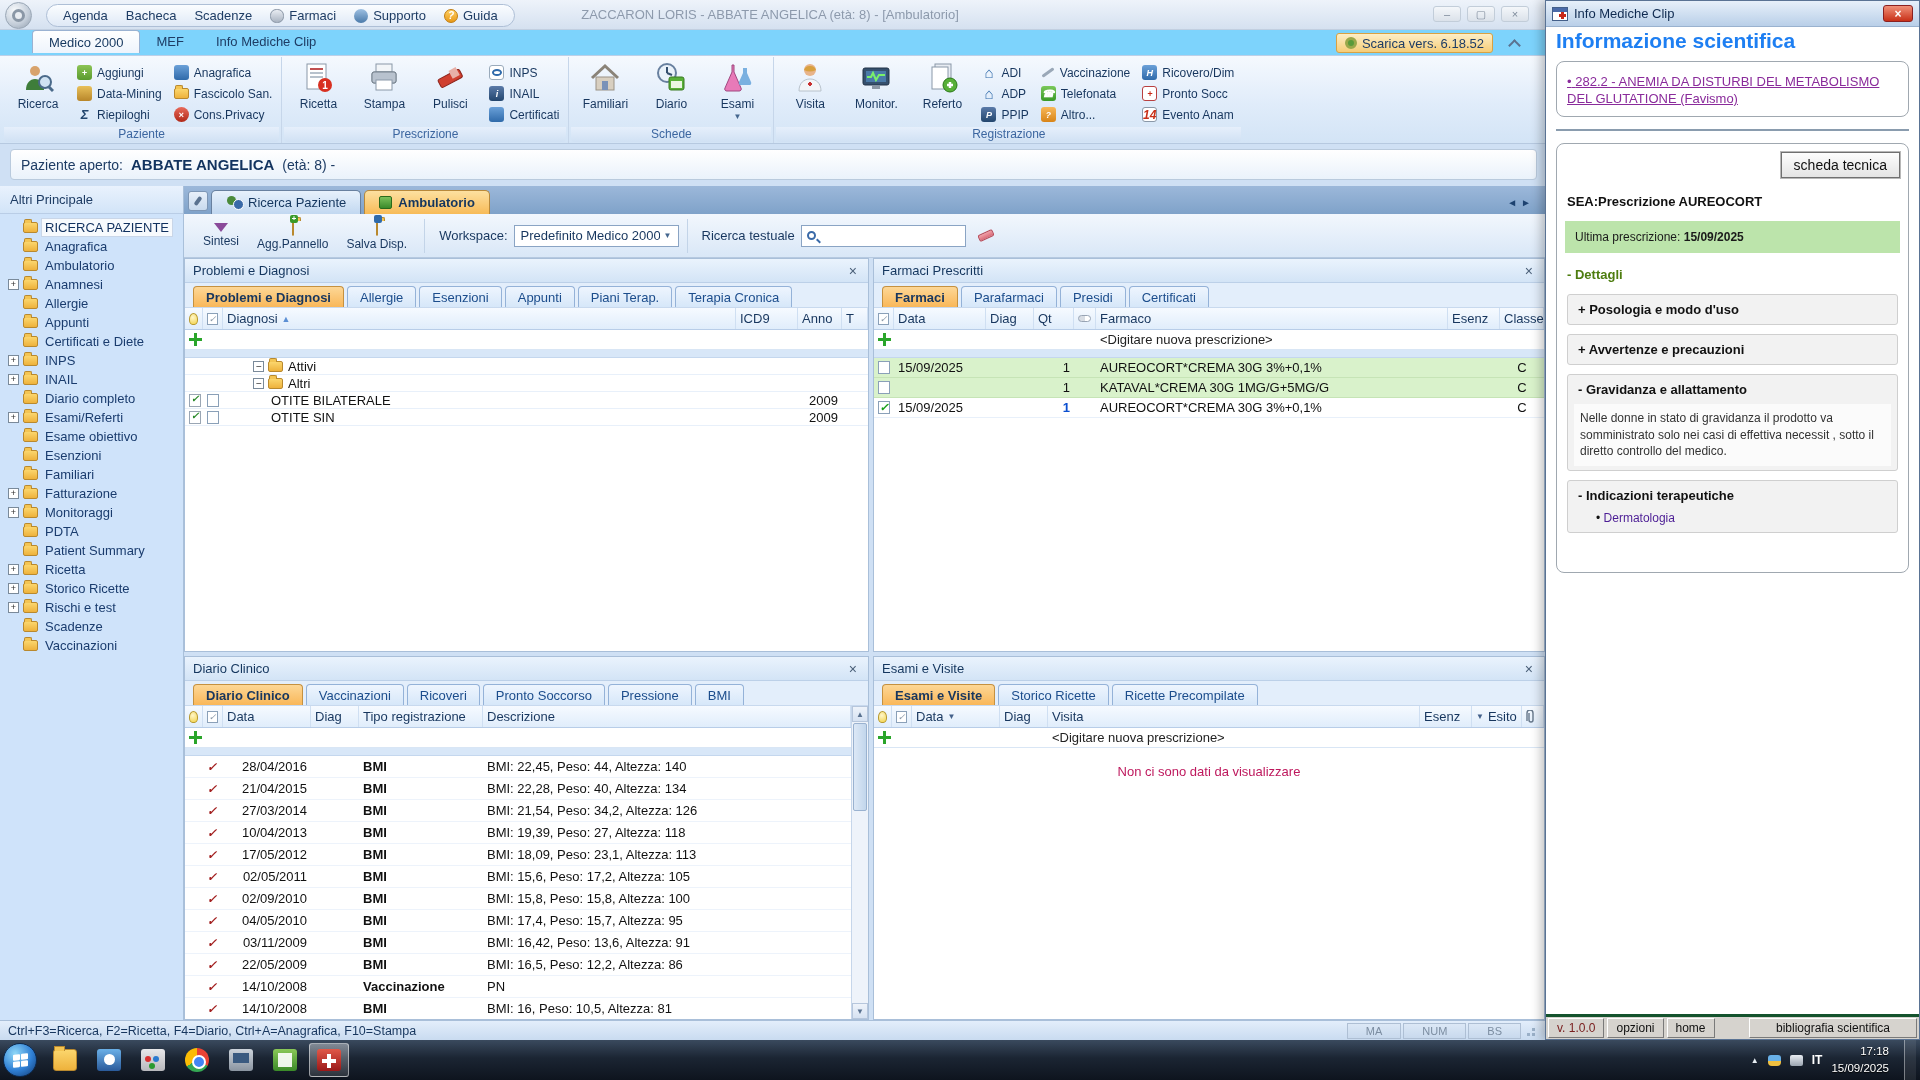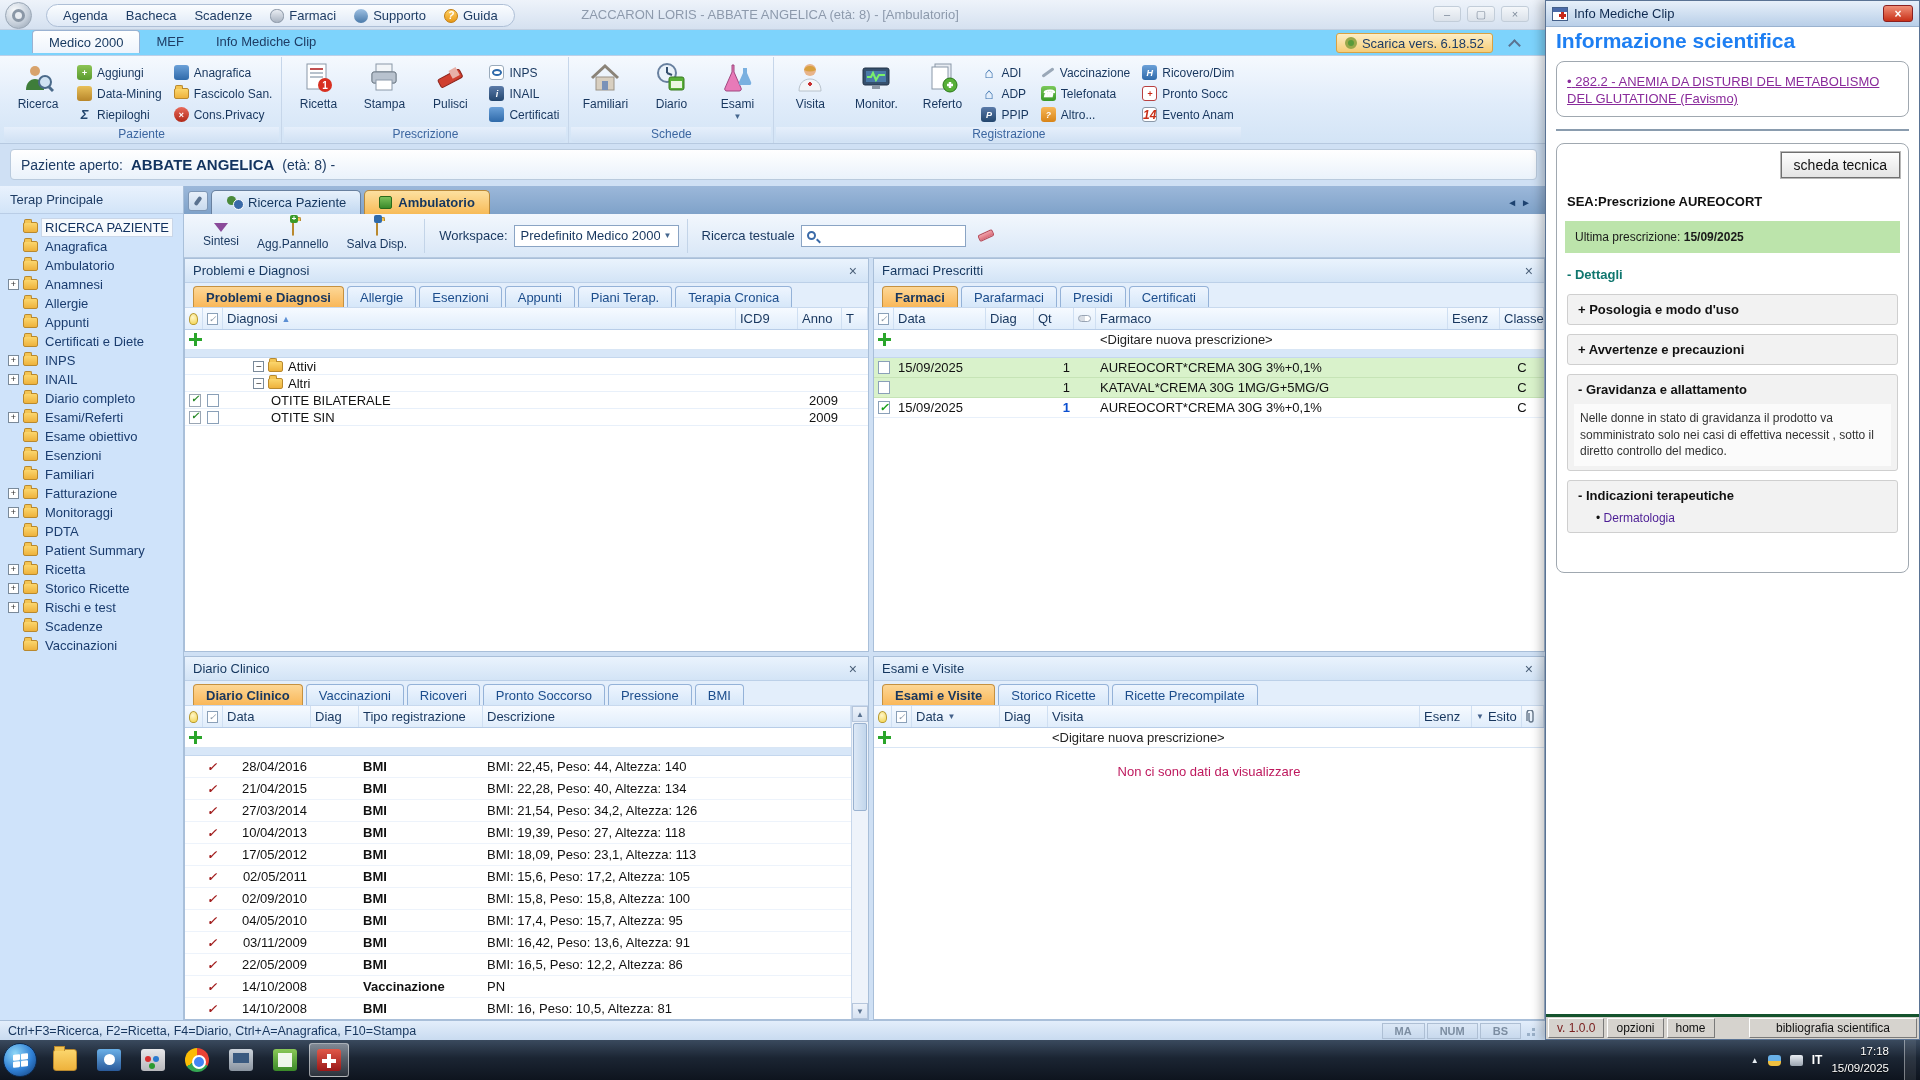--- a/index.html
+++ b/index.html
@@ -150,21 +150,21 @@
   .emptymsg{text-align:center;margin-top:16px;color:#be185d}
   .scrollv{position:absolute;right:0;top:49px;bottom:0;width:17px;background:#eef3fa;border-left:1px solid #c6d6ea;display:flex;flex-direction:column}
   .sarrow{height:16px;background:linear-gradient(#eef3fa,#d6e2f2);border:1px solid #b6c6dc;font-size:8px;color:#5a7290;display:flex;align-items:center;justify-content:center}
   .sthumb{height:88px;margin:1px;background:linear-gradient(90deg,#dce8f6,#c2d6ec);border:1px solid #9ab2d0;border-radius:2px}
   .sfill{flex:1}
   .sarrow.bottom{margin-top:auto}
 
   
   .statusbar{position:absolute;left:0;top:1020px;width:1545px;height:20px;background:linear-gradient(#e3eefb,#c9dbf0);border-top:1px solid #a9bfd9;display:flex;align-items:center;font-size:12.5px;color:#17365e;padding:0 8px;gap:2px}
   .sright{margin-left:auto;display:flex;gap:2px;align-items:center}
-  .scell{min-width:32px;height:16px;border:1px solid #aebfd4;background:linear-gradient(#dce8f6,#c8d9ed);color:#7c8da1;font-size:11px;font-weight:bold;display:flex;align-items:center;justify-content:center;padding:0 12px}
+  .scell{min-width:32px;height:16px;border:1px solid #aebfd4;background:linear-gradient(#dce8f6,#c8d9ed);color:#7c8da1;font-size:11px;font-weight:normal;display:flex;align-items:center;justify-content:center;padding:0 18px}
   .grip{position:relative;width:14px;height:14px}
   .grip::after{content:'';position:absolute;right:2px;bottom:2px;width:3px;height:3px;background:#9ab0c8;box-shadow:-5px 0 0 #9ab0c8,0 -5px 0 #9ab0c8}
 
   
   .infopanel{position:absolute;left:1545px;top:0;width:375px;height:1040px;background:#fff;border:1px solid #5a7394;box-shadow:-4px 0 10px rgba(0,0,0,.25);display:flex;flex-direction:column}
   .iphead{height:26px;flex:0 0 26px;background:linear-gradient(#e7f0fa,#b9cfe8);border-bottom:1px solid #9ab2cf;display:flex;align-items:center;padding:0 6px;gap:6px;color:#0f2a50}
   .ipicon{position:relative;width:16px;height:14px;background:#fff;border:1px solid #44608a;flex:0 0 16px}
   .ipicon::before{content:'';position:absolute;left:0;top:0;right:0;height:4px;background:#4a6aa8}
   .ipicon::after{content:'';position:absolute;right:1px;bottom:1px;width:7px;height:7px;background:
      linear-gradient(#c82818,#c82818) 50% 0/3px 100% no-repeat,
@@ -174,21 +174,21 @@
   .ipheading{color:#1e7ff2;font-weight:bold;font-size:21px;margin:2px 0 8px}
   .ipbox{border:1px solid #a0a8b0;border-radius:8px;padding:8px 10px;background:#fff}
   .ipbox1 b{font-size:15px;color:#111}
   .iplink{display:block;margin-top:4px;color:#8a2b9b;text-decoration:underline;font-size:13px;line-height:1.3}
   .iphr{border:none;border-top:2px solid #8a9cae;margin:12px 0}
   .ipbox2{position:relative;padding:10px;min-height:430px}
   .schedabtn{position:absolute;right:8px;top:8px;border:1px solid #707070;outline:1px solid #b8b8b8;background:linear-gradient(#fdfdfd,#e4e4e4);font-size:14px;padding:4px 12px;color:#111}
   .sea{font-weight:bold;margin:40px 0 12px;font-size:13px;color:#111}
   .greenbar{background:#bce4ab;padding:9px 10px;margin:0 -2px 14px;font-size:12px;color:#1a1a1a}
   .greenbar b{font-weight:bold}
-  .dettagli{font-weight:bold;margin:12px 0;font-size:13px;color:#0f766e}
+  .dettagli{font-weight:bold;margin:12px 0;font-size:13px;color:#4d7c0f}
   .sect{border:1px solid #cfcfcf;border-radius:3px;background:#f2f2f2;padding:7px 10px;margin:9px 0;font-weight:bold;font-size:13px;color:#111}
   .sect .stext{font-weight:normal;font-size:12px;color:#333;line-height:1.4;background:#fbfbfb;margin:7px -4px -3px;padding:6px}
   .sect .sbullet{font-weight:normal;font-size:12px;margin-top:8px;padding-left:18px}
   .sect .slink{color:#4c1d95;}
   .ipfooter{height:25px;flex:0 0 25px;margin-top:auto;background:#d6d3ce;border-top:3px solid #14532d;display:flex;align-items:center;padding:2px 2px;gap:3px}
   .fbtn{height:20px;border:1px solid;border-color:#fff #7a7a7a #7a7a7a #fff;background:#d6d3ce;font-size:12px;display:flex;align-items:center;justify-content:center;padding:0 8px;color:#111;white-space:nowrap}
   .fbtn.ver{color:#7a2020}
   .fbtn.wide{margin-left:auto;min-width:168px}
 
   
@@ -466,21 +466,21 @@
 
   <div class="patientstrip">
     <div class="patientbox">
       <span>Paziente aperto:</span>
       <span class="pname">ABBATE ANGELICA</span>
       <span>(età: 8) -</span>
     </div>
   </div>
 
   <div class="sidebar">
-    <div class="sidehead">Terap Principale</div>
+    <div class="sidehead">Altri Principale</div>
     <div class="sidelist">
 
     <div class="side-item selected">
           <span class="expander">+</span>
           <span class="ic-folder"></span>
           <span class="side-label">RICERCA PAZIENTE</span>
         </div>
         <div class="side-item">
           <span class="expander">+</span>
           <span class="ic-folder"></span>

